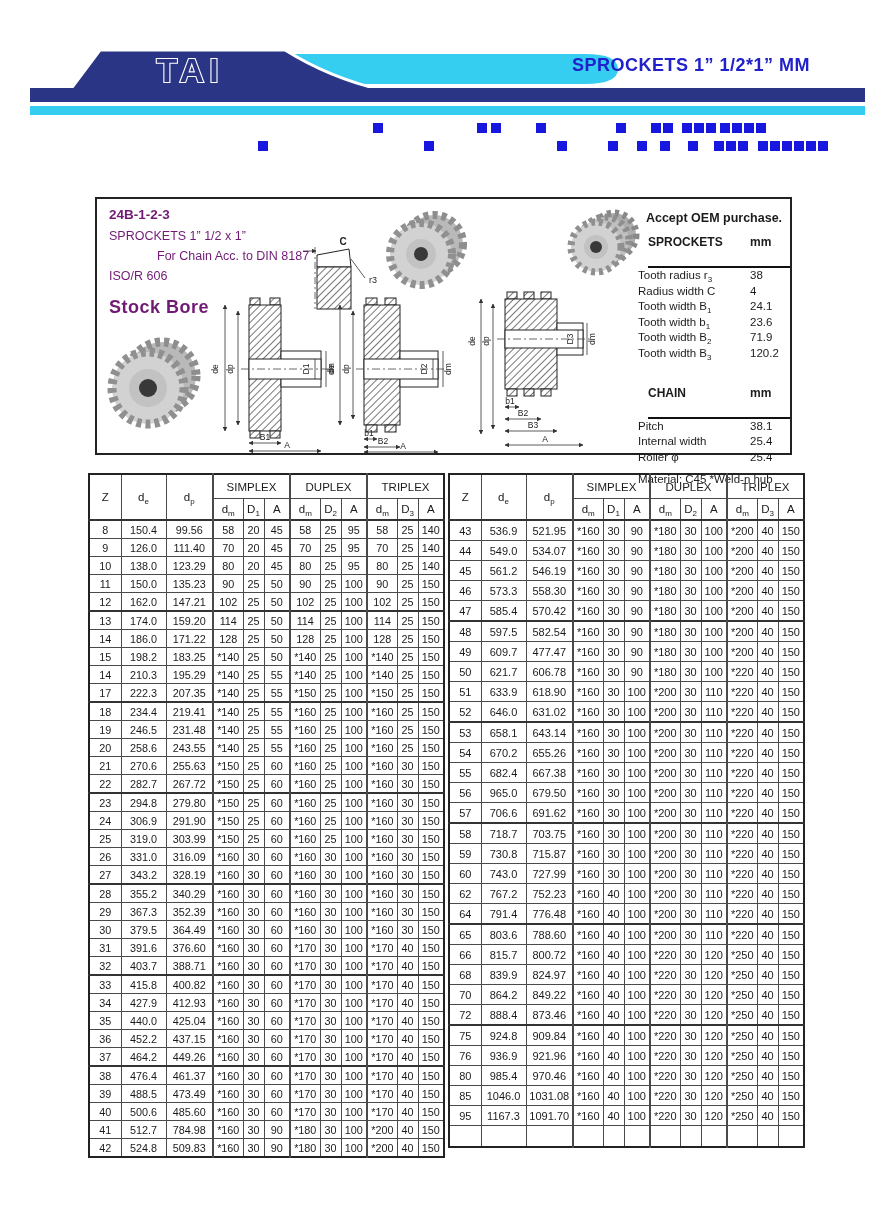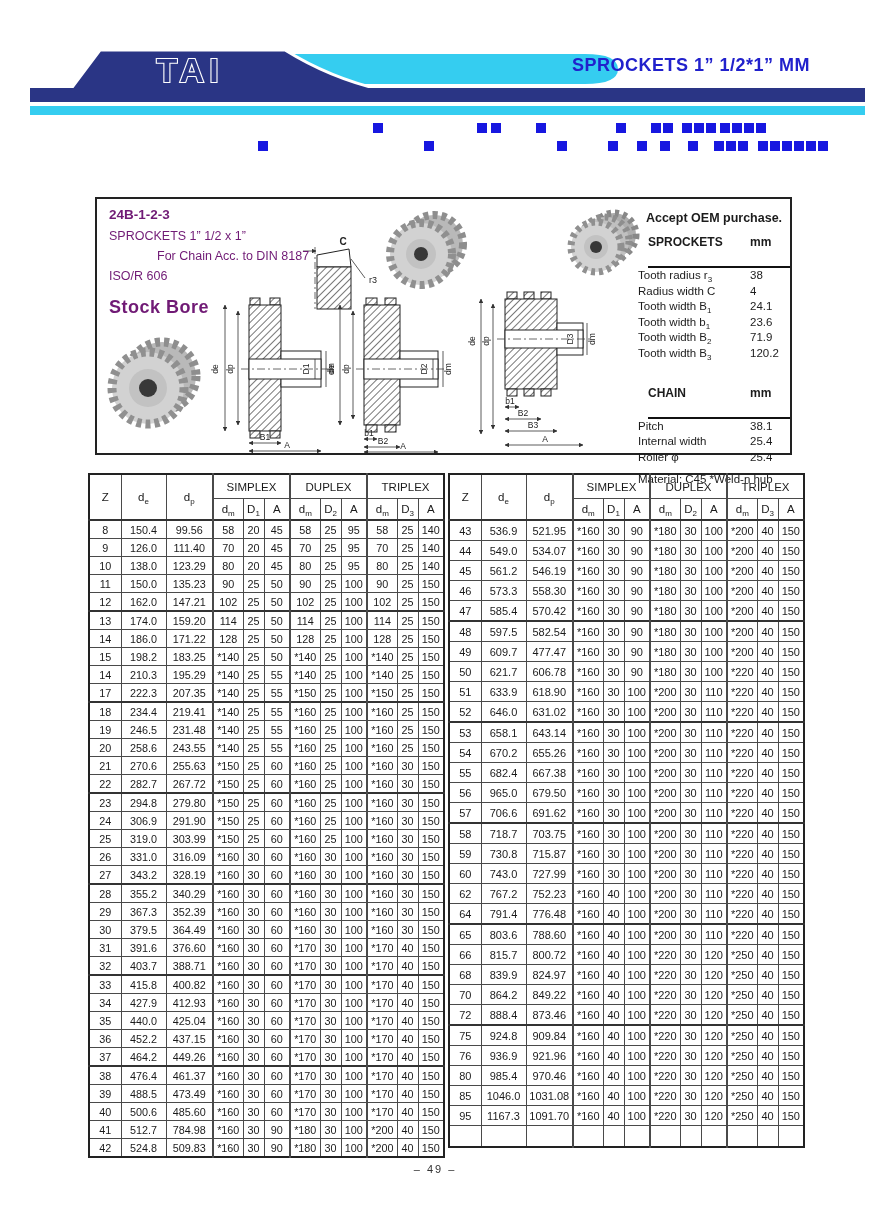--- a/index.html
+++ b/index.html
@@ -1290,14 +1290,13 @@
             <td></td>
             <td class="sec"></td>
             <td></td>
             <td></td>
             <td></td>
           </tr>
         </tbody>
       </table>
   </div>
 
-  <div class="footer">– 49 –</div>
 </div>
 
 </body></html>

